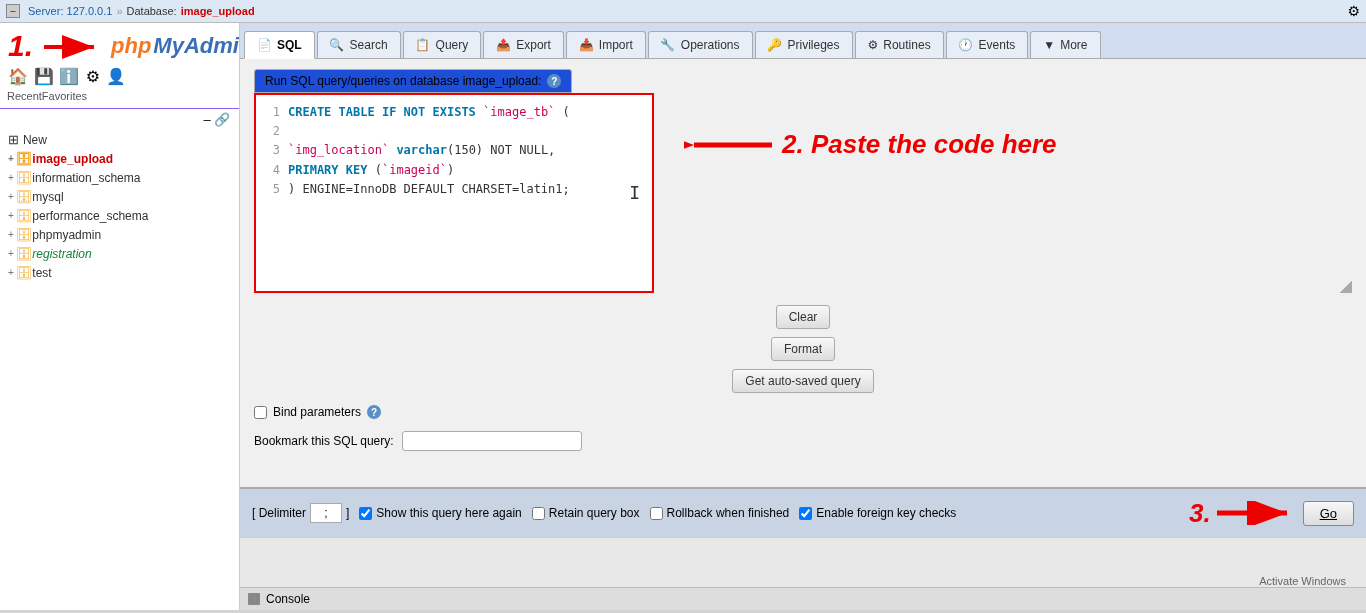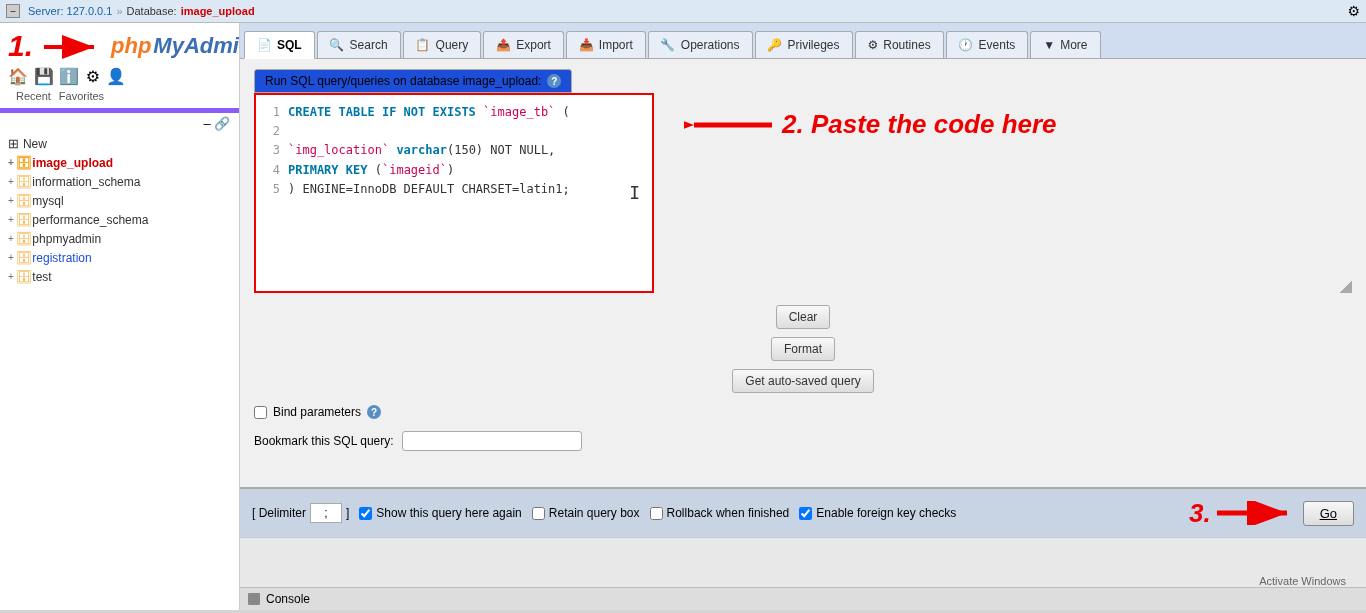--- a/index.html
+++ b/index.html
@@ -297,21 +297,21 @@
       </div>
 
       <div style="display:flex; align-items:center; padding:2px 8px; gap:6px;">
         <span style="font-size:16px;">🏠</span>
         <span style="font-size:16px;">💾</span>
         <span style="font-size:16px;">ℹ️</span>
         <span style="font-size:16px;">⚙</span>
         <span style="font-size:16px;">👤</span>
       </div>
 
-      <div style="display:flex; gap:8px; padding:2px 8px 6px 16px; border-bottom:5px solid #8b5cf6;">
+      <div style="display:flex; gap:0; padding:2px 8px 6px 7px; border-bottom:1px solid #8b5cf6;">
         <a style="font-size:11px; color:#555; text-decoration:none; cursor:pointer;">Recent</a>
         <a style="font-size:11px; color:#555; text-decoration:none; cursor:pointer;">Favorites</a>
       </div>
 
       <div style="display:flex; align-items:center; justify-content:flex-end; padding:3px 8px;">
         <span style="font-size:13px; cursor:pointer;">–</span>
         <span style="font-size:13px; cursor:pointer; margin-left:4px;">🔗</span>
       </div>
 
       <div class="tree-item new-item">
@@ -340,21 +340,21 @@
         <span>performance_schema</span>
       </div>
       <div class="tree-item">
         <span class="plus">+</span>
         <span class="db-icon">🗄</span>
         <span>phpmyadmin</span>
       </div>
       <div class="tree-item">
         <span class="plus">+</span>
         <span class="db-icon">🗄</span>
-        <span style="color:#1d4ed8;">registration</span>
+        <span style="font-style:italic; color:#15803d;">registration</span>
       </div>
       <div class="tree-item">
         <span class="plus">+</span>
         <span class="db-icon">🗄</span>
         <span>test</span>
       </div>
     </div>
 
     <div id="content-wrapper" style="flex:1; display:flex; flex-direction:column; overflow:hidden; position:relative;">
 
@@ -429,21 +429,21 @@
               <span><span class="code-keyword">PRIMARY KEY</span> <span class="code-normal">(</span><span class="code-ident">`imageid`</span><span class="code-normal">)</span></span>
             </div>
             <div class="code-line">
               <span class="line-num">5</span>
               <span><span class="code-normal">) ENGINE=InnoDB DEFAULT CHARSET=latin1;</span></span>
             </div>
 
             <div style="position:absolute; right:12px; top:50%; transform:translateY(-50%); font-size:18px; color:#333;">I</div>
           </div>
 
-          <div style="position:absolute; top:16px; left:430px; display:flex; align-items:center; gap:8px; pointer-events:none;">
+          <div style="position:absolute; top:36px; left:430px; display:flex; align-items:center; gap:8px; pointer-events:none;">
 
             <svg width="90" height="30">
               <defs>
                 <marker id="arrowhead2" markerWidth="8" markerHeight="6" refX="0" refY="3" orient="auto">
                   <polygon points="8 0, 0 3, 8 6" fill="#e00"></polygon>
                 </marker>
               </defs>
               <line x1="88" y1="15" x2="10" y2="15" stroke="#e00" stroke-width="5" marker-end="url(#arrowhead2)"></line>
             </svg>
             <span style="font-size:26px; font-weight:bold; color:#e00; font-style:italic; white-space:nowrap;">2. Paste the  code here</span>

